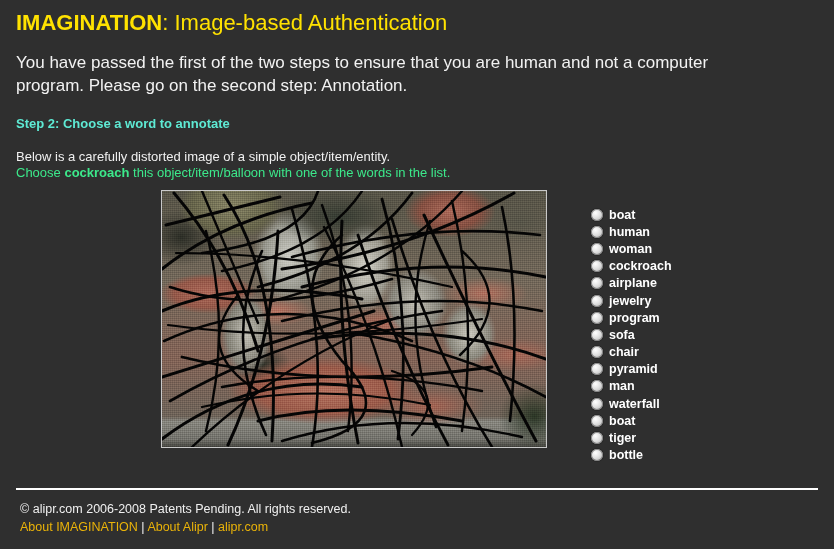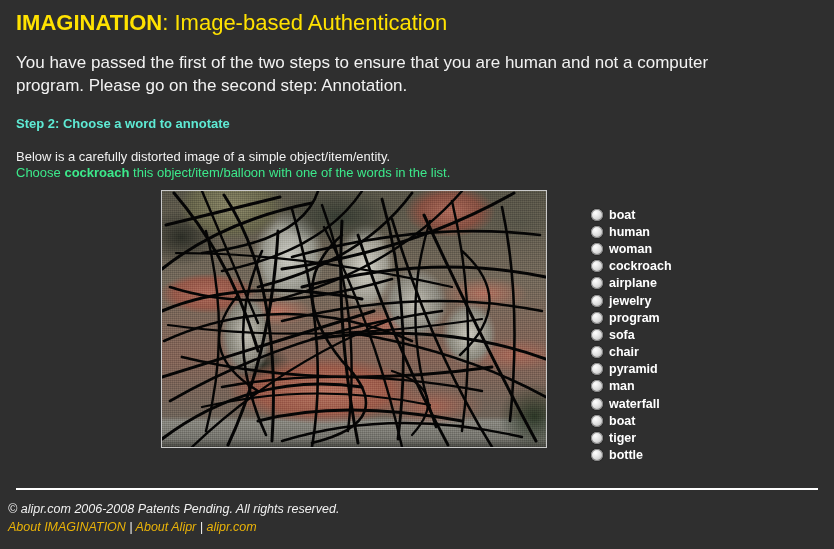--- a/index.html
+++ b/index.html
@@ -169,25 +169,24 @@
   .divider {
     position: absolute;
     left: 16px;
     top: 488px;
     width: 802px;
     height: 2px;
     background: #ffffff;
   }
   .footer {
     position: absolute;
-    left: 8px;
+    left: 20px;
     top: 500px;
     font-size: 12.5px;
     line-height: 18px;
-    font-style: italic;
   }
   .copyright { color: #f0f0f0; display: block; }
   .footer-links { display: block; }
   .footer-links a {
     color: #eab308;
     text-decoration: none;
   }
   .sep { color: #f0f0f0; }
 </style>
 </head>

